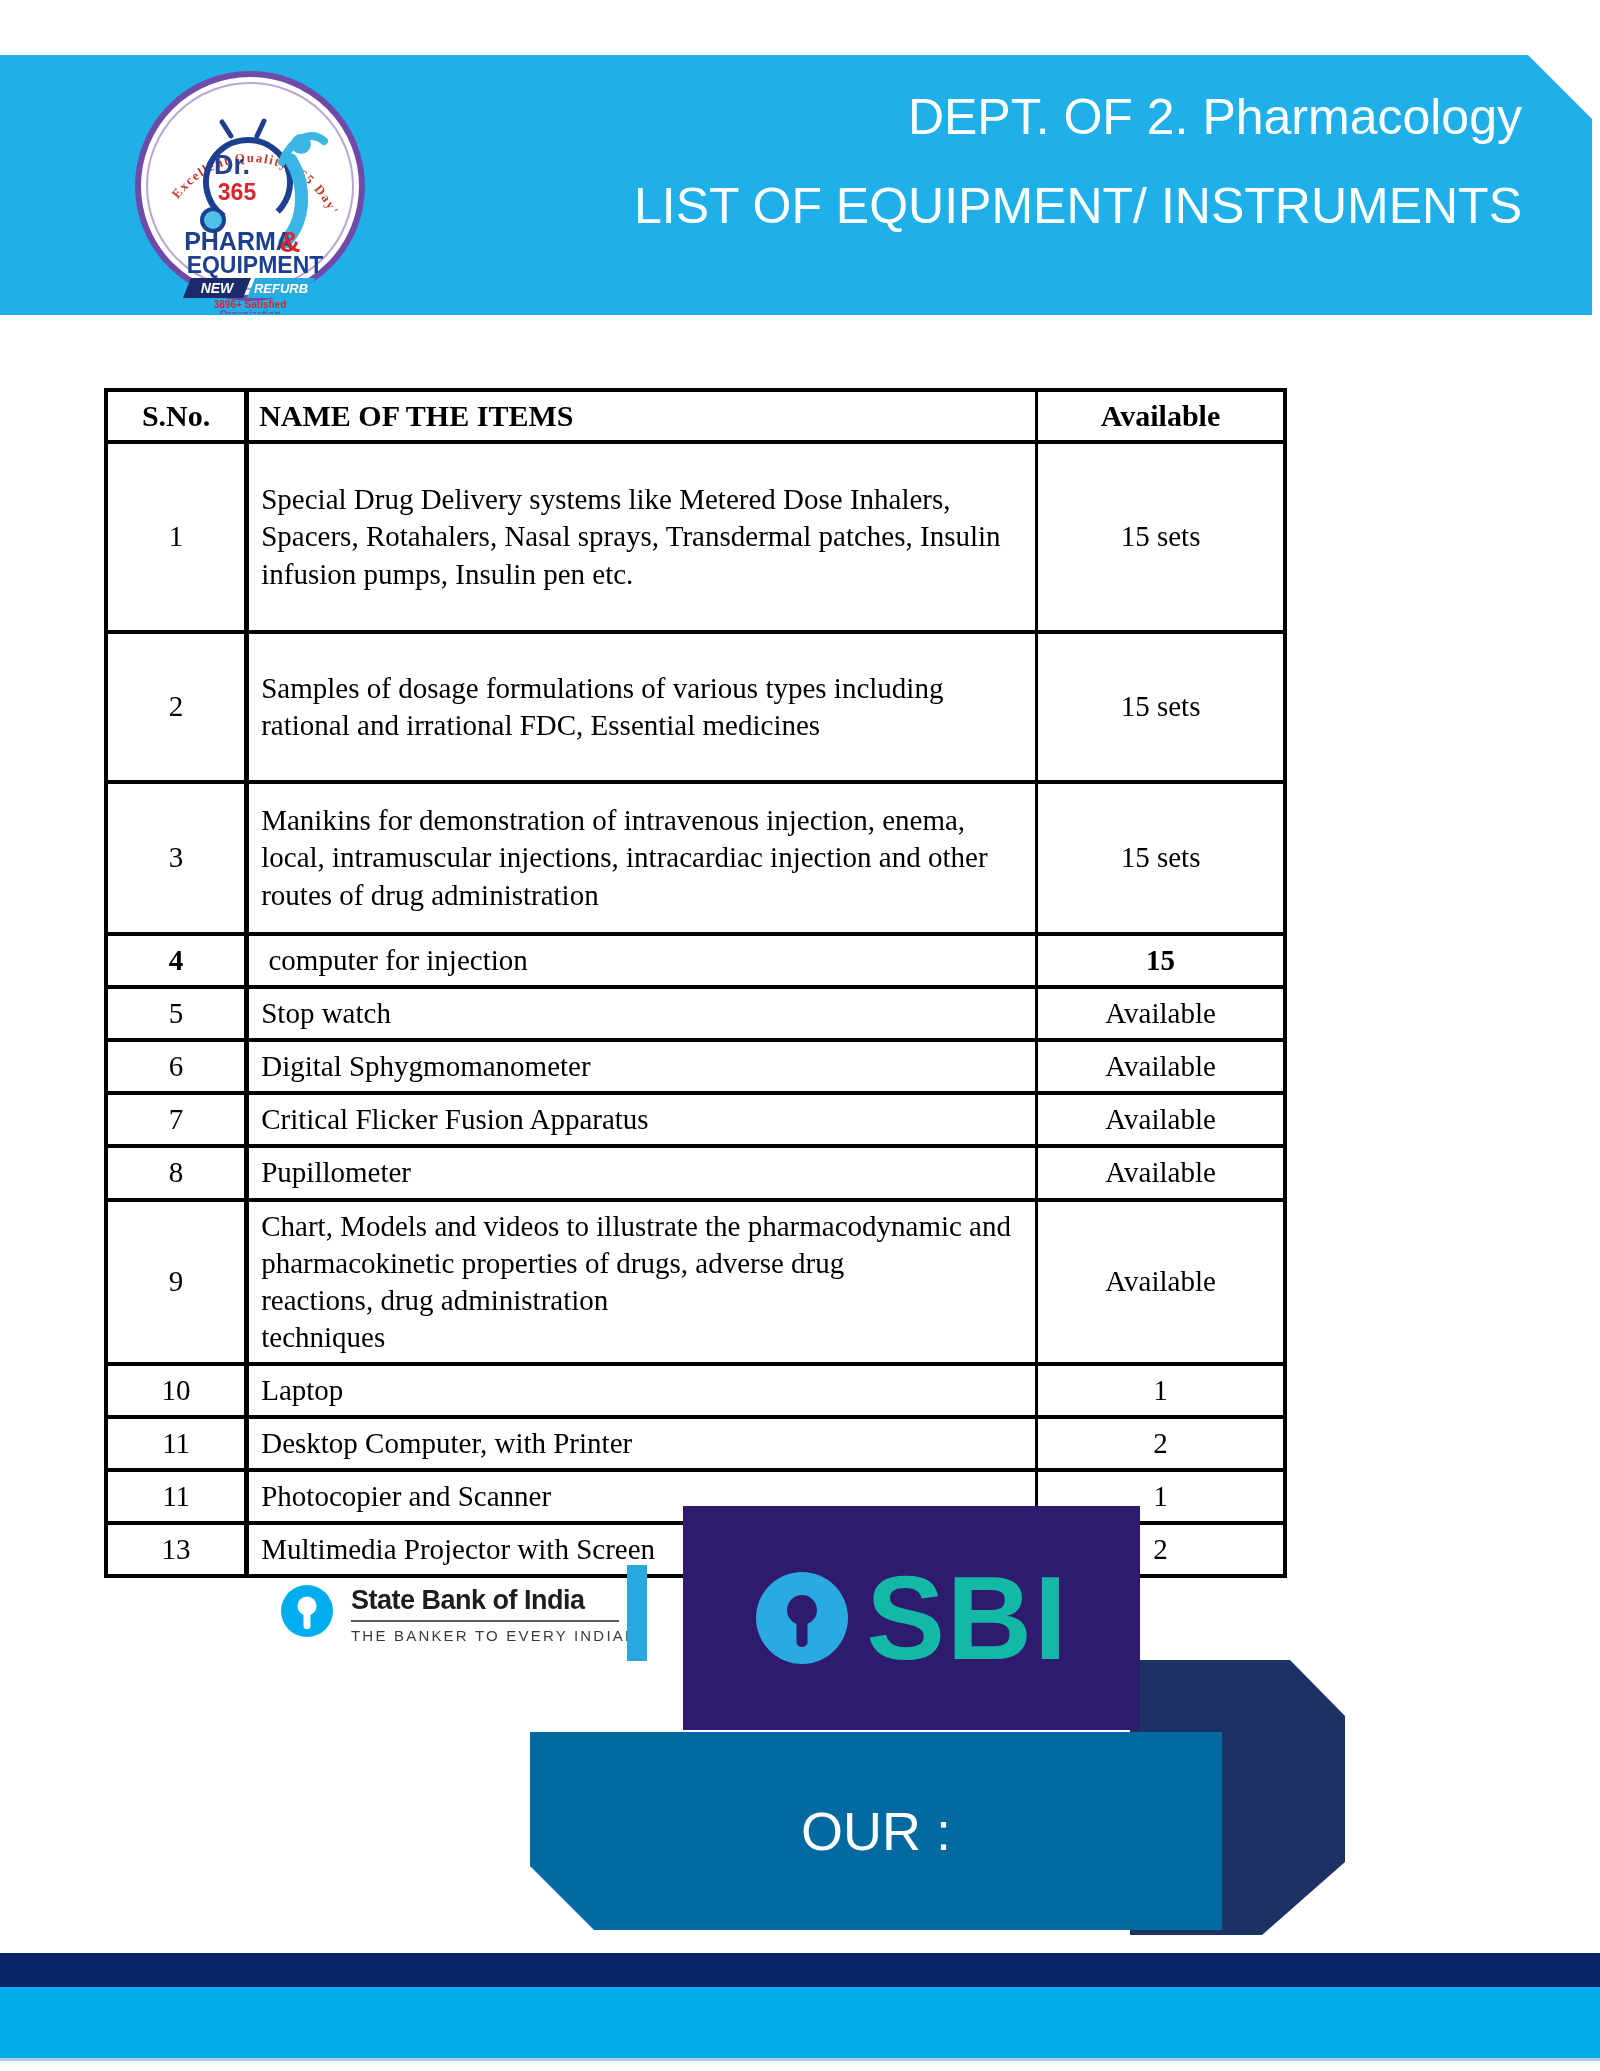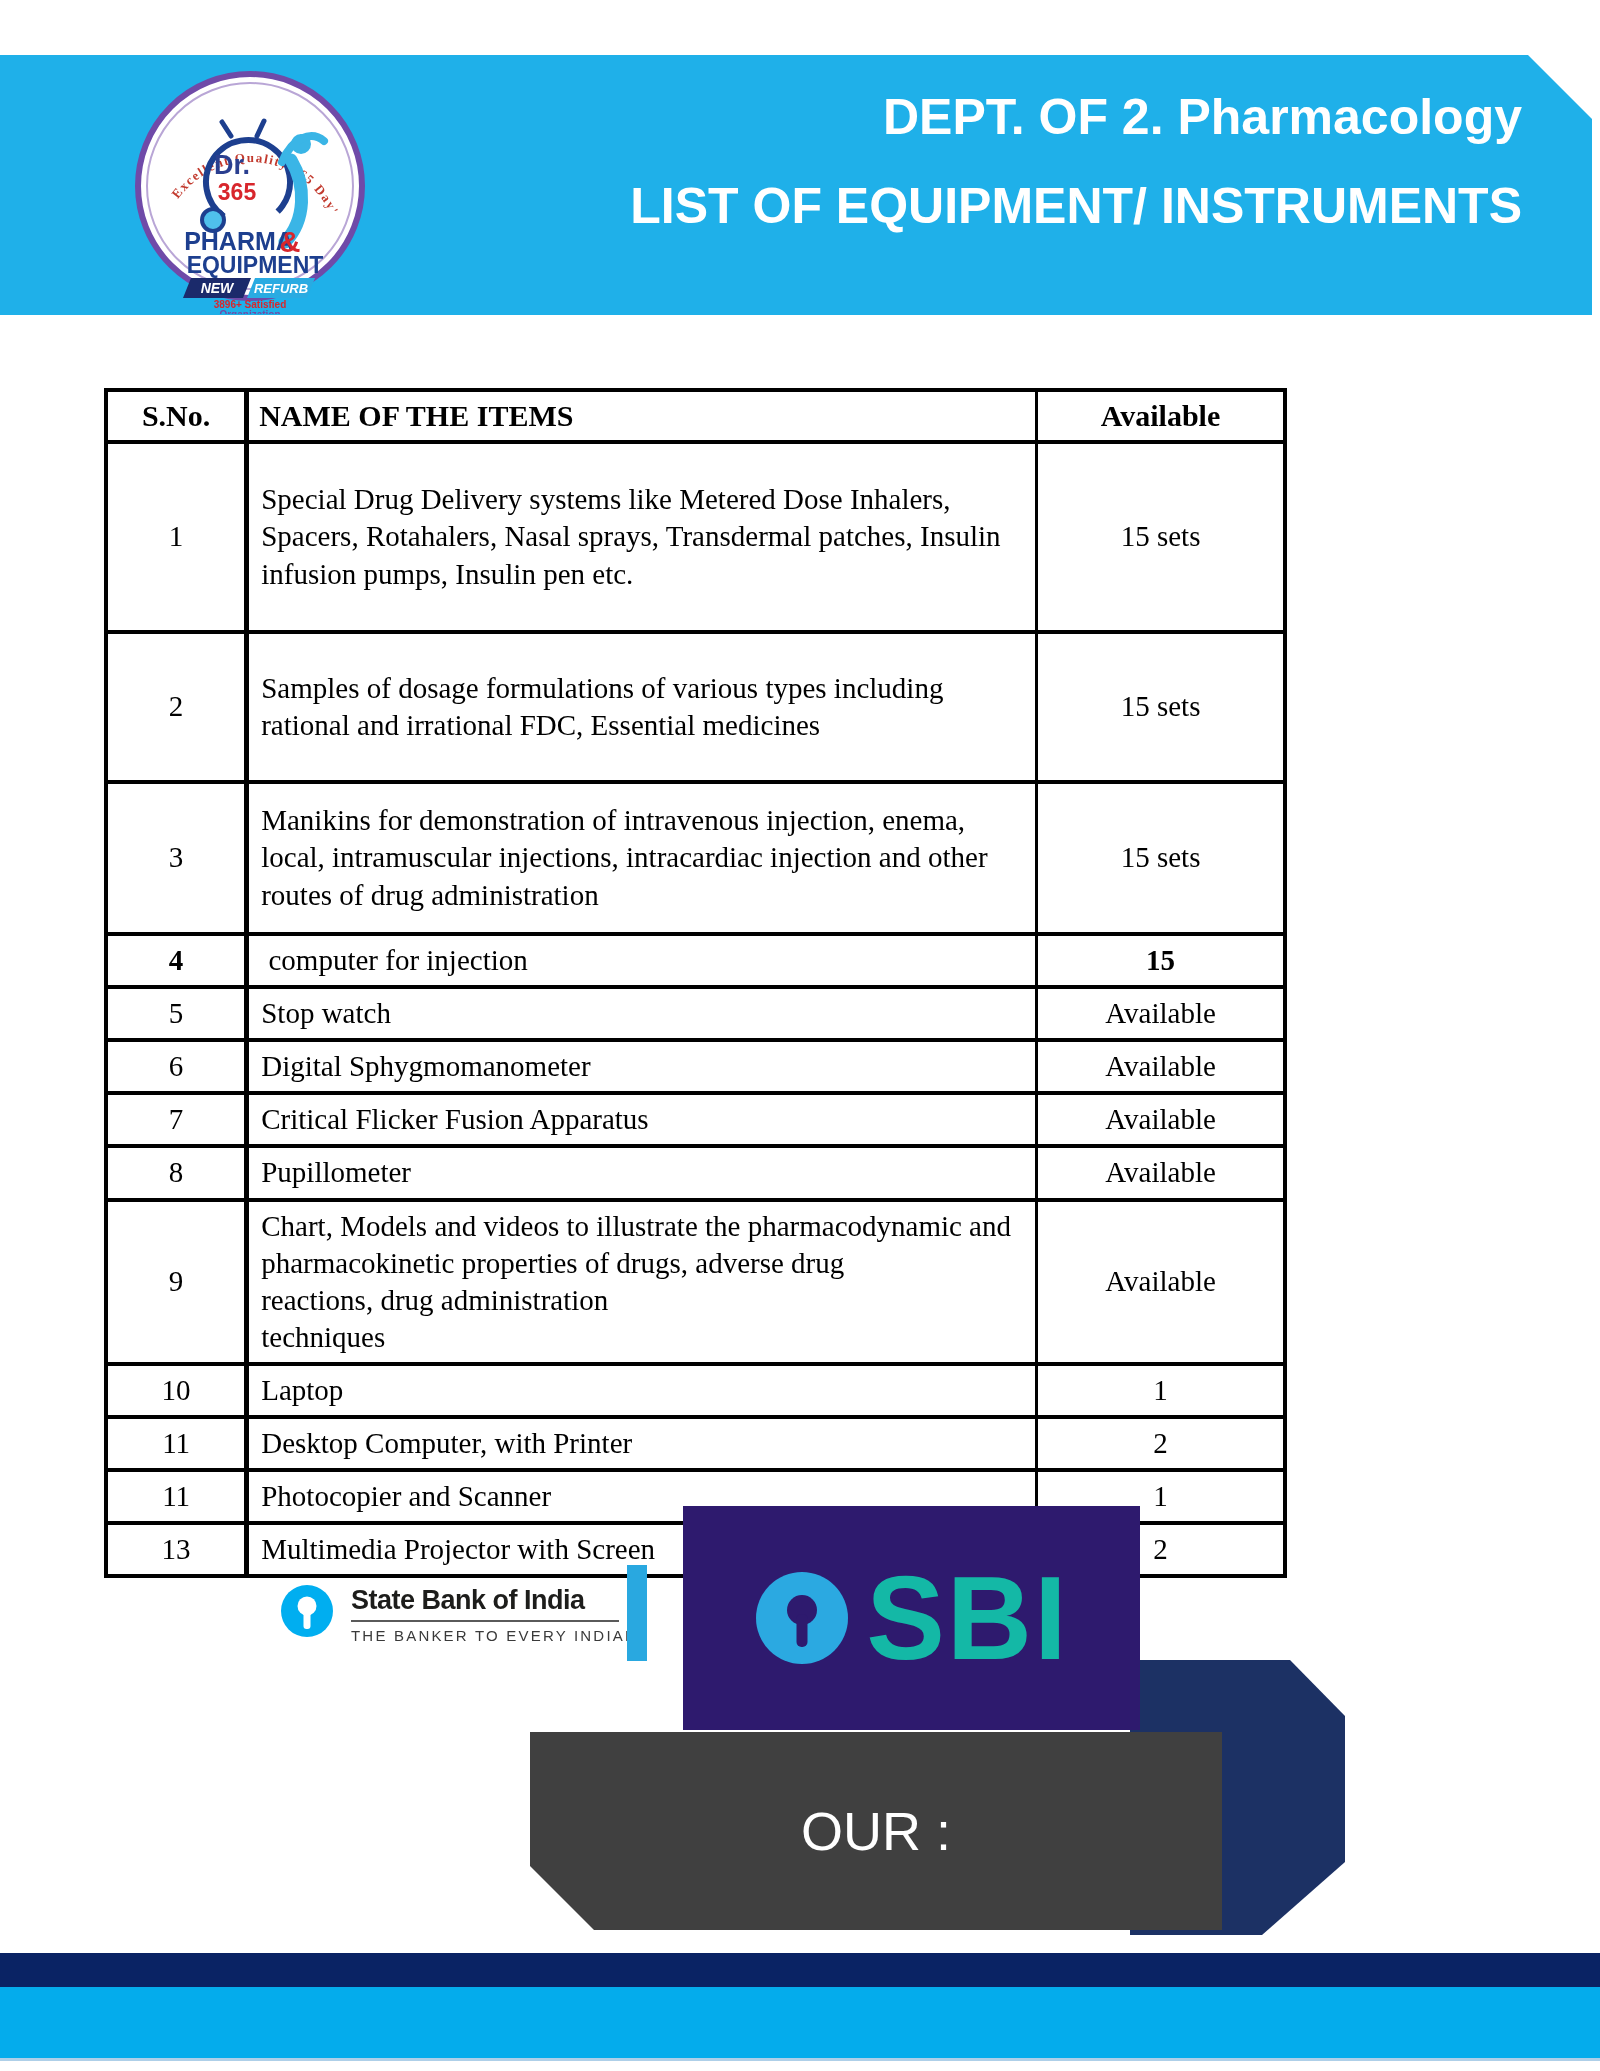--- a/index.html
+++ b/index.html
@@ -3,21 +3,21 @@
 <meta charset="utf-8">
 <style>
   html,body{margin:0;padding:0;background:#ffffff;}
   #page{position:relative;width:1600px;height:2071px;background:#ffffff;overflow:hidden;
         font-family:"Liberation Sans", sans-serif;}
 
   
   #banner{position:absolute;left:0;top:55px;width:1592px;height:260px;background:#1FB0E9;
           clip-path:polygon(0 0,1528px 0,1592px 64px,1592px 100%,0 100%);}
   #titles{position:absolute;right:70px;top:18px;text-align:right;color:#ffffff;
-          font-weight:bold;font-size:50px;line-height:1.78;letter-spacing:0;}
+          font-weight:normal;font-size:50px;line-height:1.78;letter-spacing:0;}
 
   
   #logo{position:absolute;left:133px;top:70px;width:234px;height:244px;}
 
   
   #tbl{position:absolute;left:104px;top:388px;width:1183px;border-collapse:collapse;
        font-family:"Liberation Serif", serif;color:#000;}
   #tbl td,#tbl th{border:3px solid #000;box-sizing:border-box;}
   #tbl tr{border-top:4px solid #000;border-bottom:4px solid #000;}
   #tbl{border:4px solid #000;}
@@ -37,21 +37,21 @@
   #sbi-underline{height:2px;background:#5a5a5a;margin-top:4px;width:268px;}
   #sbi-tagline{margin-top:5px;font-size:15px;letter-spacing:2.2px;color:#3a3a3a;white-space:nowrap;}
   #sbi-bar{position:absolute;left:346px;top:0;width:20px;height:96px;background:#29A8E0;}
 
   #purple-box{position:absolute;left:683px;top:1506px;width:457px;height:224px;background:#2E1A6E;
               display:flex;align-items:center;justify-content:center;gap:16px;z-index:3;}
   #sbi-big{color:#14b8a6;font-weight:bold;font-size:118px;letter-spacing:2px;line-height:1;
            font-family:"Liberation Sans", sans-serif;}
   #wing{position:absolute;left:1130px;top:1650px;width:215px;height:285px;background:#1C3164;
         clip-path:polygon(0 10px,160px 10px,215px 66px,215px 212px,132px 285px,0 285px);z-index:1;}
-  #our-box{position:absolute;left:530px;top:1732px;width:692px;height:198px;background:#404040;
+  #our-box{position:absolute;left:530px;top:1732px;width:692px;height:198px;background:#0369a1;
            clip-path:polygon(0 0,100% 0,100% 100%,64px 100%,0 calc(100% - 64px));z-index:2;
            display:flex;flex-direction:column;align-items:center;justify-content:center;}
   #our-box div{color:#ffffff;font-size:54px;line-height:1.72;text-align:center;}
 
   #navy-strip{position:absolute;left:0;top:1953px;width:1600px;height:34px;background:#0A2364;}
   #navy-sliver{position:absolute;left:1586px;top:1953px;width:14px;height:90px;background:#0A2364;}
   #blue-strip{position:absolute;left:0;top:1987px;width:1600px;height:71px;background:#04ACEC;
               border-bottom:3px solid #aecfe8;}
 </style>
 </head>

